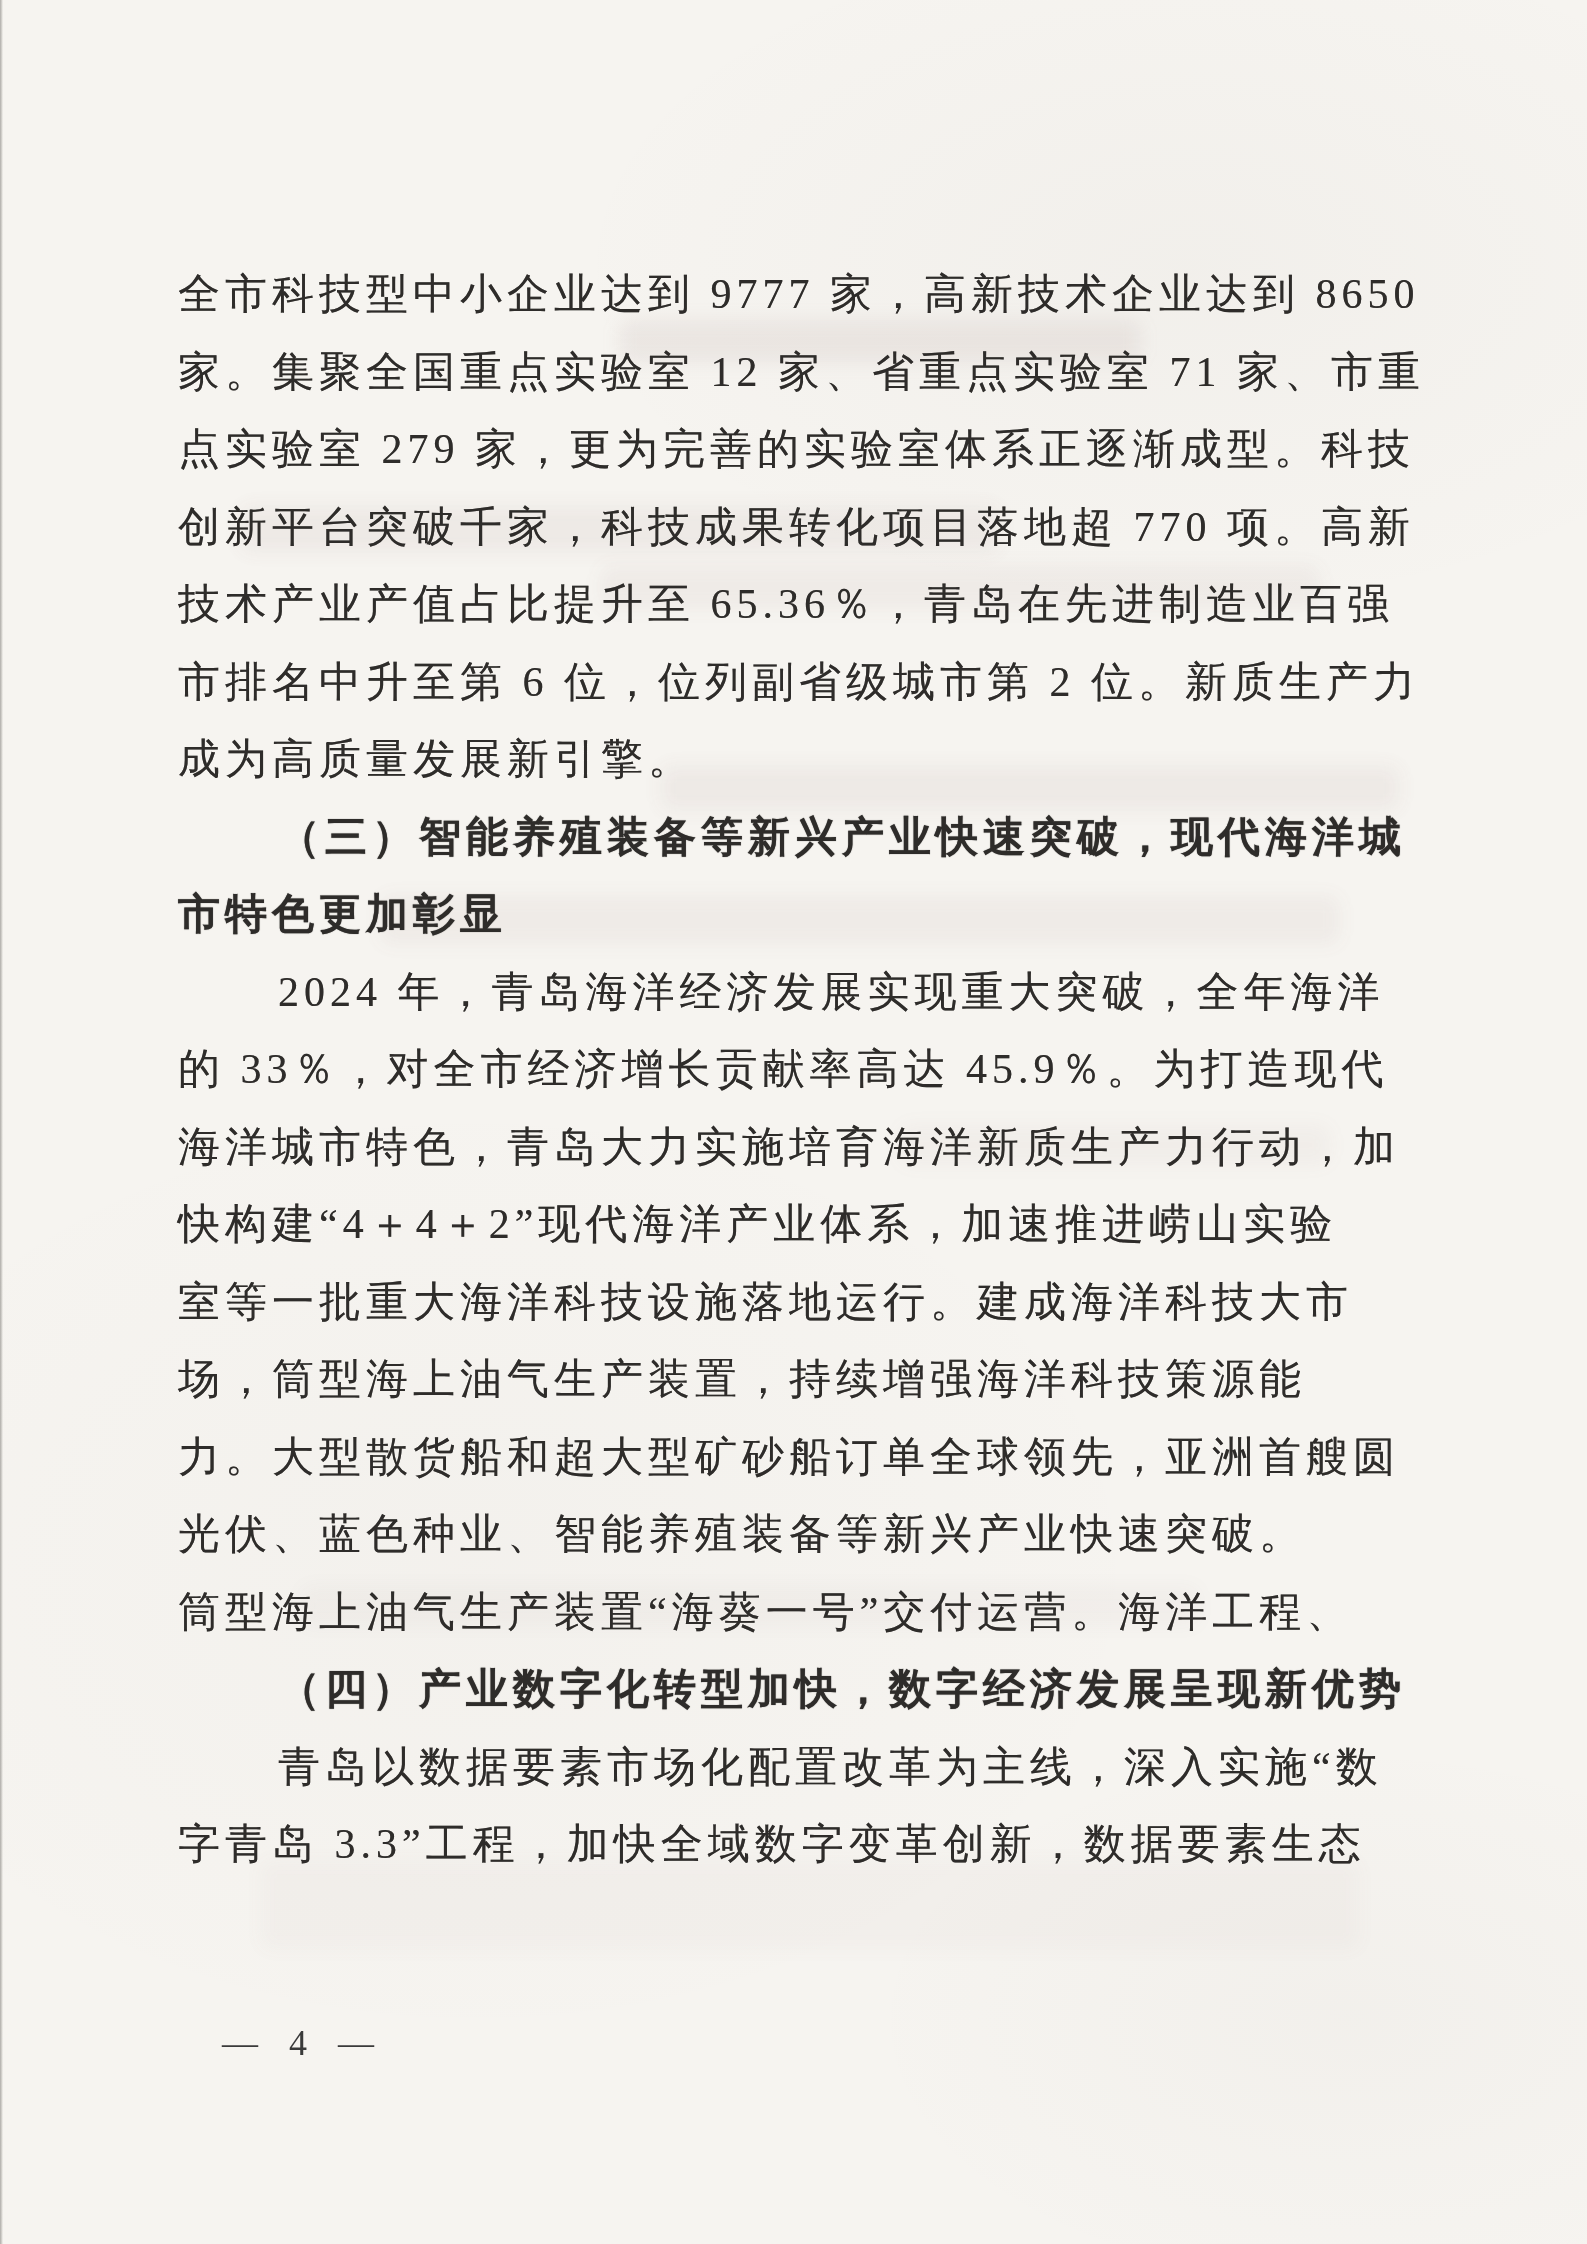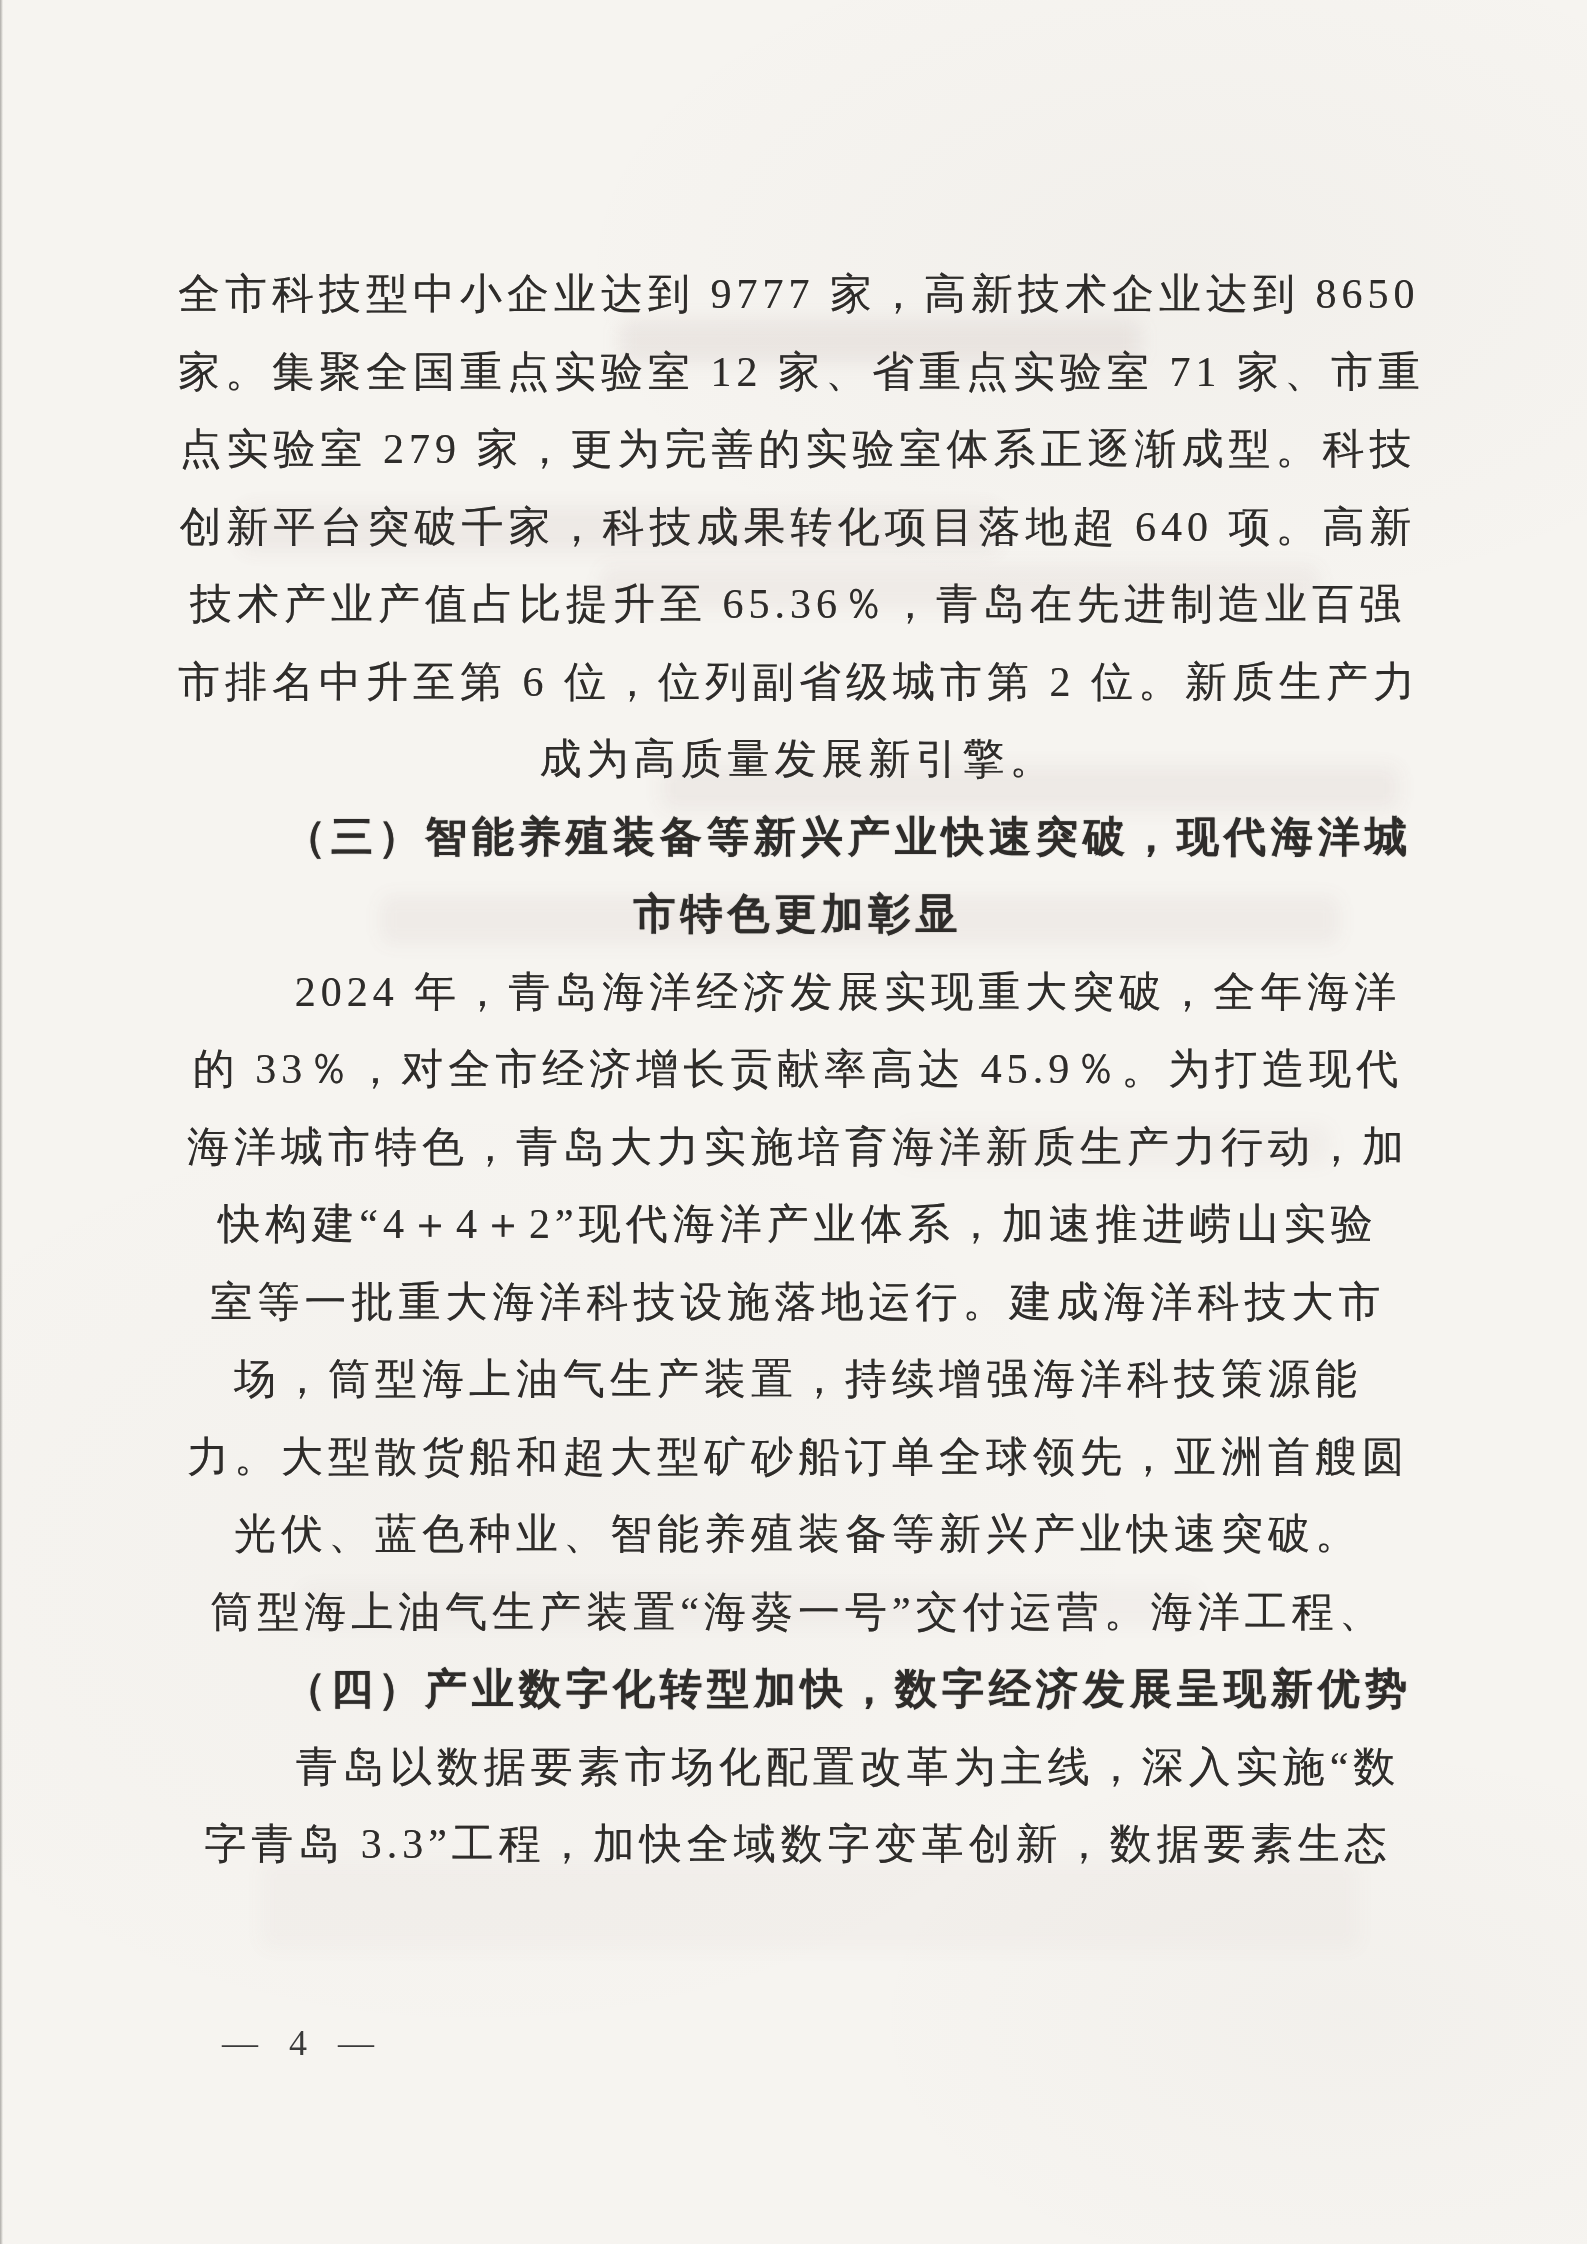--- a/index.html
+++ b/index.html
@@ -53,21 +53,20 @@
   .smudge.s5 { left: 380px;  top: 895px;  width: 960px;  height: 50px; opacity:.7; }
   .smudge.s6 { left: 900px;  top: 1125px; width: 430px;  height: 40px; opacity:.5; }
   .smudge.s7 { left: 300px;  top: 1585px; width: 900px;  height: 42px; opacity:.45; }
   .smudge.s8 { left: 260px;  top: 1860px; width: 1100px; height: 90px; opacity:.4; }
 
   .text-block {
     position: absolute;
     left: 178px;
     top: 256px;
     width: 1240px;
-    text-align: center;
   }
   .line {
     height: 77.5px;
     line-height: 77.5px;
     font-size: 42px;
     letter-spacing: 5px;
     color: var(--ink);
     white-space: nowrap;
     text-shadow: 0 0 .6px rgba(46,44,42,.55); 
   }
@@ -102,21 +101,21 @@
   <div class="smudge s5"></div>
   <div class="smudge s6"></div>
   <div class="smudge s7"></div>
   <div class="smudge s8"></div>
 
   <div class="text-block">
 
   <div class="line body">全市科技型中小企业达到 9777 家，高新技术企业达到 8650</div>
       <div class="line body">家。集聚全国重点实验室 12 家、省重点实验室 71 家、市重</div>
       <div class="line body">点实验室 279 家，更为完善的实验室体系正逐渐成型。科技</div>
-      <div class="line body">创新平台突破千家，科技成果转化项目落地超 640 项。高新</div>
+      <div class="line body">创新平台突破千家，科技成果转化项目落地超 770 项。高新</div>
       <div class="line body">技术产业产值占比提升至 65.36％，青岛在先进制造业百强</div>
       <div class="line body">市排名中升至第 6 位，位列副省级城市第 2 位。新质生产力</div>
       <div class="line body">成为高质量发展新引擎。</div>
       <div class="line heading indent">（三）智能养殖装备等新兴产业快速突破，现代海洋城</div>
       <div class="line heading">市特色更加彰显</div>
       <div class="line body indent">2024 年，青岛海洋经济发展实现重大突破，全年海洋</div>
       <div class="line body">的 33％，对全市经济增长贡献率高达 45.9％。为打造现代</div>
       <div class="line body">海洋城市特色，青岛大力实施培育海洋新质生产力行动，加</div>
       <div class="line body">快构建“4＋4＋2”现代海洋产业体系，加速推进崂山实验</div>
       <div class="line body">室等一批重大海洋科技设施落地运行。建成海洋科技大市</div>

